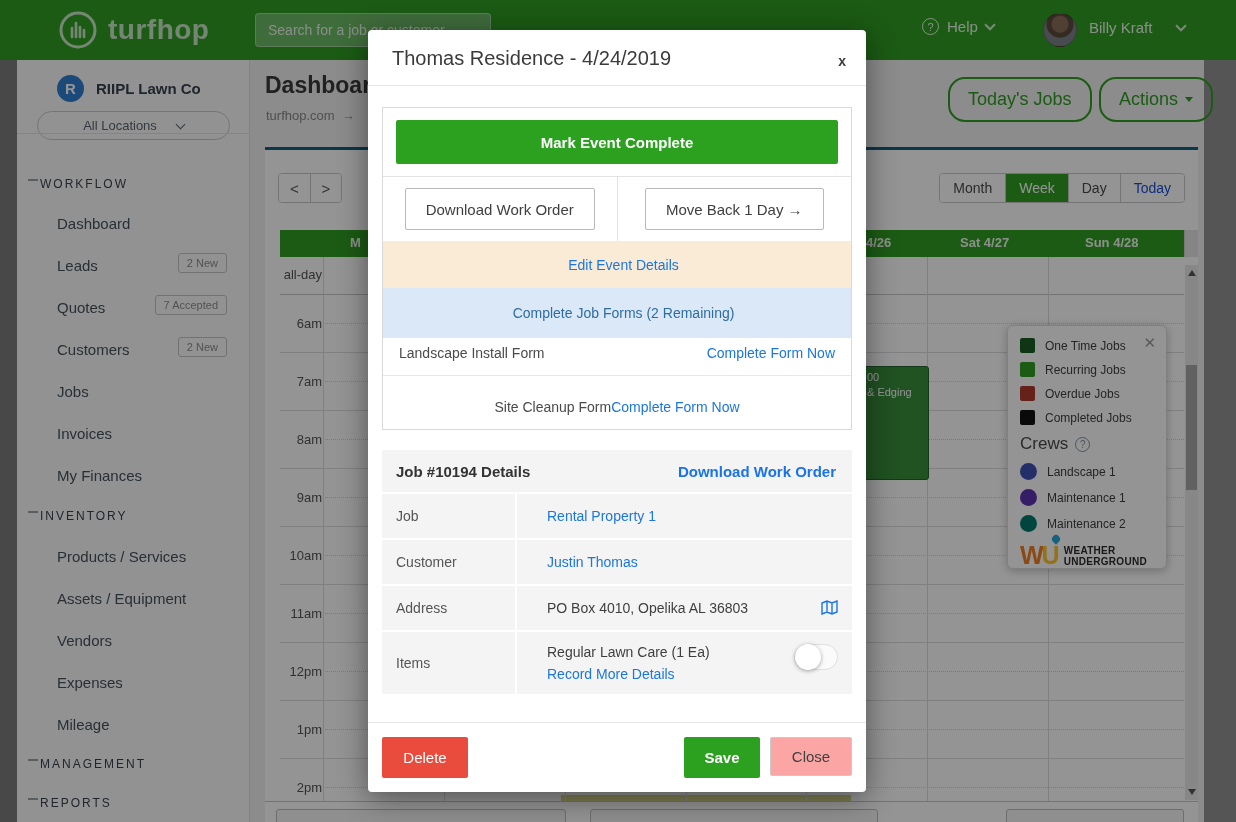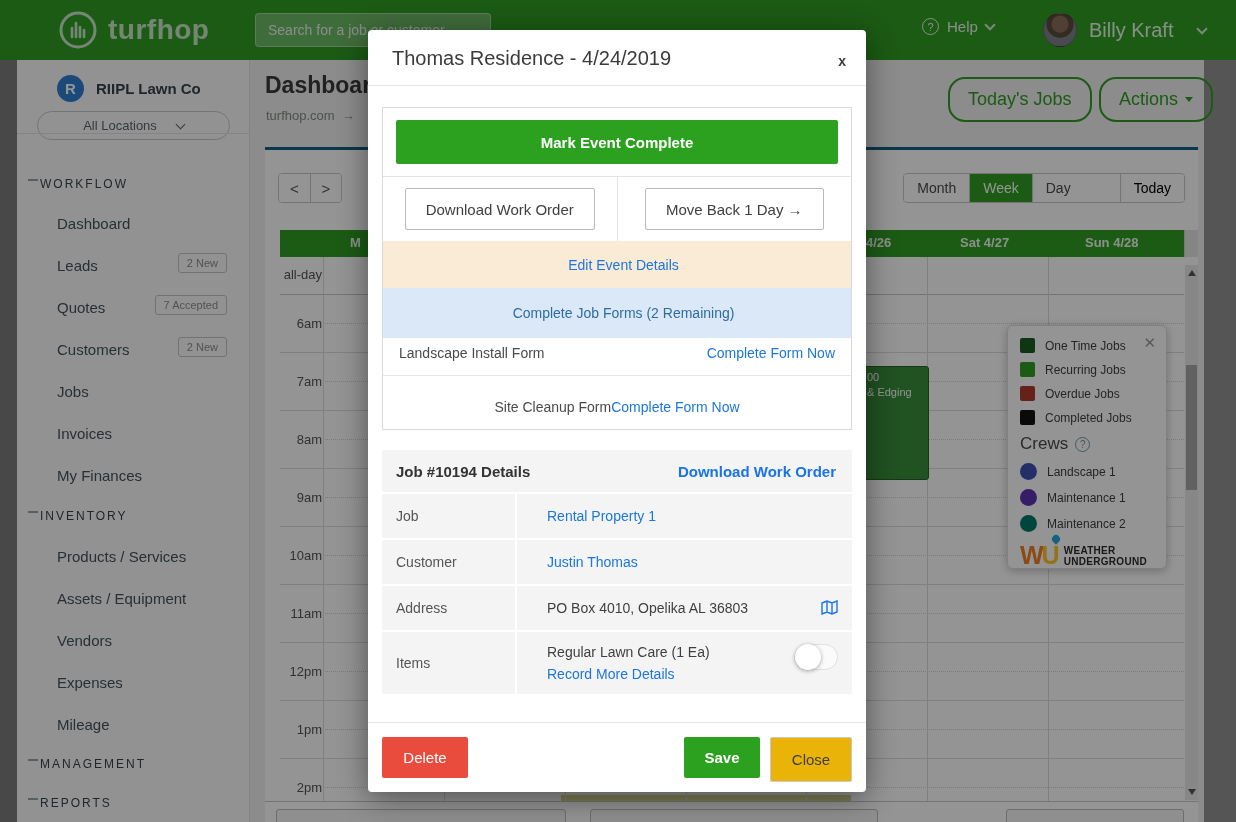--- a/index.html
+++ b/index.html
@@ -14,21 +14,21 @@
   .logo-circle { width:40px; height:40px; }
   .logo-text { font-size:28px; font-weight:bold; letter-spacing:.5px; }
   .search-box { position:absolute; left:255px; top:13px; width:236px; height:34px; background:rgba(255,255,255,.3);
     border:1px solid rgba(255,255,255,.35); border-radius:4px; padding:0 12px; font-size:14px; color:#fff; outline:none; }
   .search-box::placeholder { color:rgba(255,255,255,.85); }
   .help-area { position:absolute; left:922px; top:18px; display:flex; align-items:center; gap:8px; color:rgba(255,255,255,.9); font-size:15px; }
   .qcircle { width:17px; height:17px; border:1.5px solid rgba(255,255,255,.9); border-radius:50%; font-size:11px; display:flex; align-items:center; justify-content:center; }
   .chev { width:8px; height:8px; border-right:2px solid rgba(255,255,255,.8); border-bottom:2px solid rgba(255,255,255,.8); transform:rotate(45deg); margin-top:-4px; }
   .avatar { position:absolute; left:1043px; top:13px; width:34px; height:34px; border-radius:50%;
     background:radial-gradient(circle at 50% 32%, #8a6f5a 0 8px, #5a4a3c 9px 13px, #7d8288 14px); border:1px solid rgba(0,0,0,.2); }
-  .user-area { position:absolute; left:1089px; top:19px; display:flex; align-items:center; gap:25px; color:rgba(255,255,255,.9); font-size:20px; }
+  .user-area { position:absolute; left:1089px; top:19px; display:flex; align-items:center; gap:25px; color:rgba(255,255,255,.9); font-size:15px; }
 
   .left-rail { position:absolute; left:0; top:60px; width:17px; height:762px; background:#7c7c7c; }
   .right-strip { position:absolute; left:1204px; top:60px; width:32px; height:762px; background:#939393; }
 
   
   .sidebar { position:absolute; left:17px; top:60px; width:233px; height:762px; background:#fcfcfc; border-right:1px solid #e2e2e2; }
   .company-row { position:absolute; left:40px; top:15px; display:flex; align-items:center; gap:12px; }
   .company-badge { width:27px; height:27px; border-radius:50%; background:#2d7fd3; color:#fff; font-weight:bold; font-size:15px; display:flex; align-items:center; justify-content:center; }
   .company-name { font-size:15px; font-weight:bold; color:#35414e; }
   .locations-pill { position:absolute; left:20px; top:51px; width:193px; height:29px; border:1px solid #c9c9c9; border-radius:15px;
@@ -49,21 +49,21 @@
   .pill-caret { width:0; height:0; border-left:4px solid transparent; border-right:4px solid transparent; border-top:5px solid #2f9e24; }
 
   .panel { position:absolute; left:15px; top:87px; width:933px; height:675px; background:#ffffff; border-top:3px solid #115f81; }
   .nav-group { position:absolute; left:13px; top:23px; display:flex; border:1px solid #c9c9c9; border-radius:4px; overflow:hidden; }
   .nav-btn { width:31px; height:28px; background:#fff; border:none; color:#555; font-size:15px; display:flex; align-items:center; justify-content:center; }
   .nav-btn + .nav-btn { border-left:1px solid #c9c9c9; }
   .view-group { position:absolute; right:13px; top:23px; display:flex; border:1px solid #c9c9c9; border-radius:4px; overflow:hidden; }
   .view-btn { height:28px; padding:0 13px; background:#fff; border:none; color:#4a4a4a; font-size:14px; display:flex; align-items:center; }
   .view-btn + .view-btn { border-left:1px solid #c9c9c9; }
   .view-btn.active { background:#2f9e24; color:#fff; }
-  .view-btn.disabled { color:#000000;margin-left:36px; }
+  .view-btn.disabled { color:#1d4ed8; }
 
   .day-header { position:absolute; left:15px; top:80px; width:904px; height:27px; background:#2f9e24; }
   .day-gutter { position:absolute; left:919px; top:80px; width:14px; height:27px; background:#e6e6e6; border-left:1px solid #cfcfcf; }
   .day-label { position:absolute; top:5px; color:#f2f7ef; font-size:13px; font-weight:bold; }
 
   .allday-row { position:absolute; left:15px; top:107px; width:904px; height:38px; border-bottom:1px solid #c9c9c9; }
   .allday-label { position:absolute; left:0; top:10px; width:42px; text-align:right; font-size:13px; color:#555; }
 
   .time-grid { position:absolute; left:15px; top:145px; width:904px; height:506px; overflow:hidden; }
   .hour-row { position:relative; height:58px; border-bottom:1px solid #dcdcdc; }
@@ -137,21 +137,21 @@
   .jt-value { flex:1; display:flex; align-items:center; padding-left:14px; color:#3f3f3f; position:relative; }
   .jt-link { color:#1b76dd; }
   .map-icon { position:absolute; right:14px; top:14px; }
   .items-value { flex-direction:column; align-items:flex-start; justify-content:center; gap:6px; padding:12px 0 12px 14px; }
   .toggle { position:absolute; right:14px; top:12px; width:44px; height:26px; background:#fbfbfb; border:1px solid #e0e0e0; border-radius:13px; }
   .toggle-knob { position:absolute; left:0px; top:-1px; width:26px; height:26px; background:#fff; border-radius:50%; box-shadow:0 1px 4px rgba(0,0,0,.35); }
 
   .footer-hr { position:absolute; left:0; top:692px; width:100%; height:1px; background:#e6e6e6; }
   .btn-delete { position:absolute; left:14px; top:707px; width:86px; height:41px; background:#e94c3d; color:#fff; border:none; border-radius:2px; font-size:15px; }
   .btn-save { position:absolute; left:316px; top:707px; width:76px; height:41px; }
-  .btn-close { position:absolute; left:402px; top:707px; width:82px; height:45px; background:#eab308; border:1px solid #c9c9c9; border-radius:2px; color:#3f3f3f; font-size:15px;text-align:center; }
+  .btn-close { position:absolute; left:402px; top:707px; width:82px; height:39px; background:#fca5a5; border:1px solid #c9c9c9; border-radius:2px; color:#3f3f3f; font-size:15px;text-align:center; }
 </style>
 </head>
 <body>
 
 <div class="app">
 
   <div class="top-header">
     <div class="logo">
       <svg class="logo-circle" viewBox="0 0 40 40">
         <circle cx="20" cy="20" r="17" fill="none" stroke="rgba(255,255,255,.75)" stroke-width="3"></circle>

